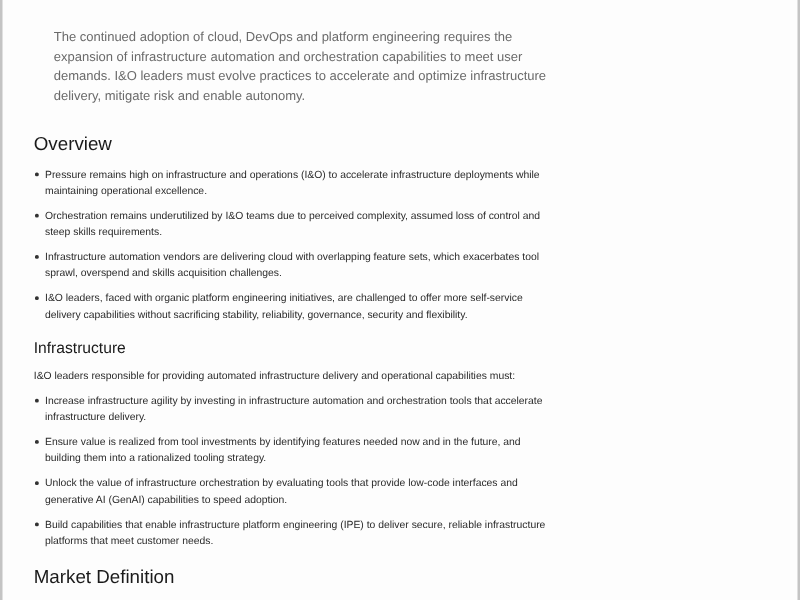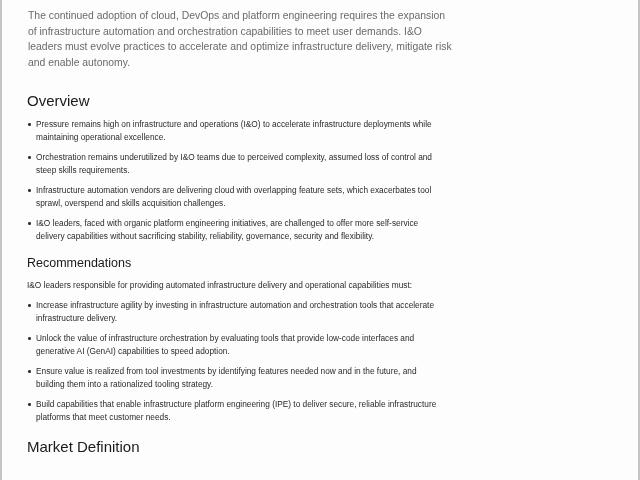--- a/index.html
+++ b/index.html
@@ -22,21 +22,21 @@
   }
   .content {
     position: absolute;
     left: 25px;
     top: 7px;
     width: 430px;
     font-family: "Liberation Sans", sans-serif;
     color: #222;
   }
   .intro {
-    margin: 1px;
+    margin: 16px;
     font-size: 10.4px;
     line-height: 15.5px;
     color: #6a6a6a;
   }
   h2.h-overview {
     margin: 22px 0 0 0;
     font-size: 15px;
     font-weight: normal;
     color: #1a1a1a;
     line-height: 18px;
@@ -109,36 +109,36 @@
       <li>
         <span class="dot"></span>
         <span>Infrastructure automation vendors are delivering cloud with overlapping feature sets, which exacerbates tool sprawl, overspend and skills acquisition challenges.</span>
       </li>
       <li>
         <span class="dot"></span>
         <span>I&amp;O leaders, faced with organic platform engineering initiatives, are challenged to offer more self-service delivery capabilities without sacrificing stability, reliability, governance, security and flexibility.</span>
       </li>
     </ul>
 
-    <h3 class="h-sub h-reco">Recommendations</h3>
+    <h3 class="h-sub h-reco">Infrastructure</h3>
 
     <p class="reco-lead">I&amp;O leaders responsible for providing automated infrastructure delivery and operational capabilities must:</p>
 
     <ul class="bullets reco-list">
       <li>
         <span class="dot"></span>
         <span>Increase infrastructure agility by investing in infrastructure automation and orchestration tools that accelerate infrastructure delivery.</span>
       </li>
       <li>
         <span class="dot"></span>
-        <span>Unlock the value of infrastructure orchestration by evaluating tools that provide low-code interfaces and generative AI (GenAI) capabilities to speed adoption.</span>
+        <span>Ensure value is realized from tool investments by identifying features needed now and in the future, and building them into a rationalized tooling strategy.</span>
       </li>
       <li>
         <span class="dot"></span>
-        <span>Ensure value is realized from tool investments by identifying features needed now and in the future, and building them into a rationalized tooling strategy.</span>
+        <span>Unlock the value of infrastructure orchestration by evaluating tools that provide low-code interfaces and generative AI (GenAI) capabilities to speed adoption.</span>
       </li>
       <li>
         <span class="dot"></span>
         <span>Build capabilities that enable infrastructure platform engineering (IPE) to deliver secure, reliable infrastructure platforms that meet customer needs.</span>
       </li>
     </ul>
 
     <h2 class="h-market">Market Definition</h2>
 
   </div>

